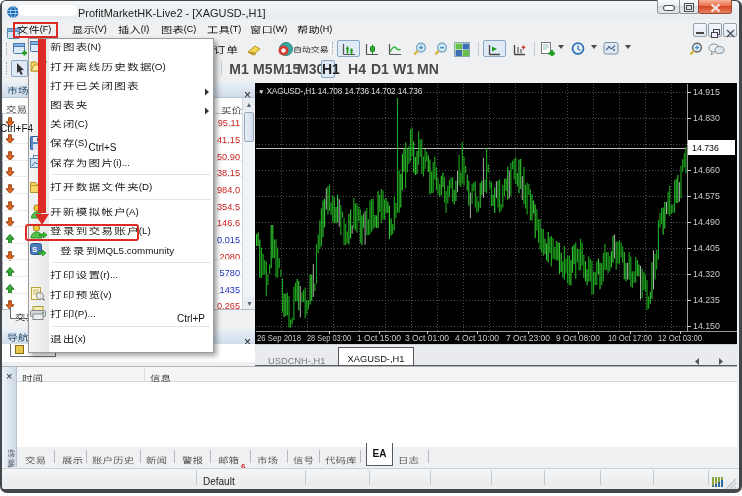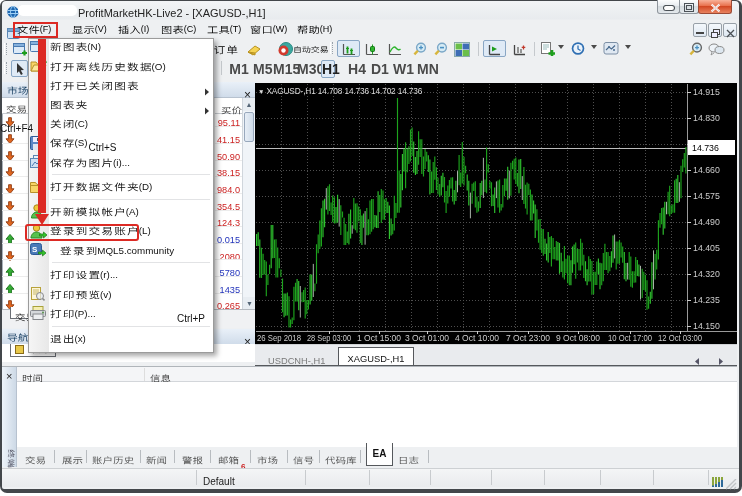--- a/index.html
+++ b/index.html
@@ -496,21 +496,21 @@
 <div class="ab " style="left:0.0px;top:195.6px;">
     <div style="width:240px;text-align:right"><span class="lt" style="font-size:9.2px;color:#cc2222">354.5</span></div>
   </div>
 <div class="ab " style="left:2.0px;top:209.5px;">
     <div style="width:252px;border-top:1px solid #ececec"></div>
   </div>
 <div class="ab " style="left:5.0px;top:213.2px;"><svg width="10" height="10">
       <path d="M5 9.6L1 4.8h2.6V0.7h2.8v4.1H9z" fill="#e0661f" stroke="#8f3a10" stroke-width="0.9"></path>
     </svg></div>
 <div class="ab " style="left:0.0px;top:212.2px;">
-    <div style="width:240px;text-align:right"><span class="lt" style="font-size:9.2px;color:#cc2222">124.3</span></div>
+    <div style="width:240px;text-align:right"><span class="lt" style="font-size:9.2px;color:#cc2222">146.6</span></div>
   </div>
 <div class="ab " style="left:2.0px;top:226.1px;">
     <div style="width:252px;border-top:1px solid #ececec"></div>
   </div>
 <div class="ab " style="left:5.0px;top:229.9px;"><svg width="10" height="10">
       <path d="M5 0.4L9 5.2H6.4v4.1H3.6V5.2H1z" fill="#35ad35" stroke="#156f15" stroke-width="0.9"></path>
     </svg></div>
 <div class="ab " style="left:0.0px;top:228.9px;">
     <div style="width:240px;text-align:right"><span class="lt" style="font-size:9.2px;color:#2233bb">0.015</span></div>
   </div>

